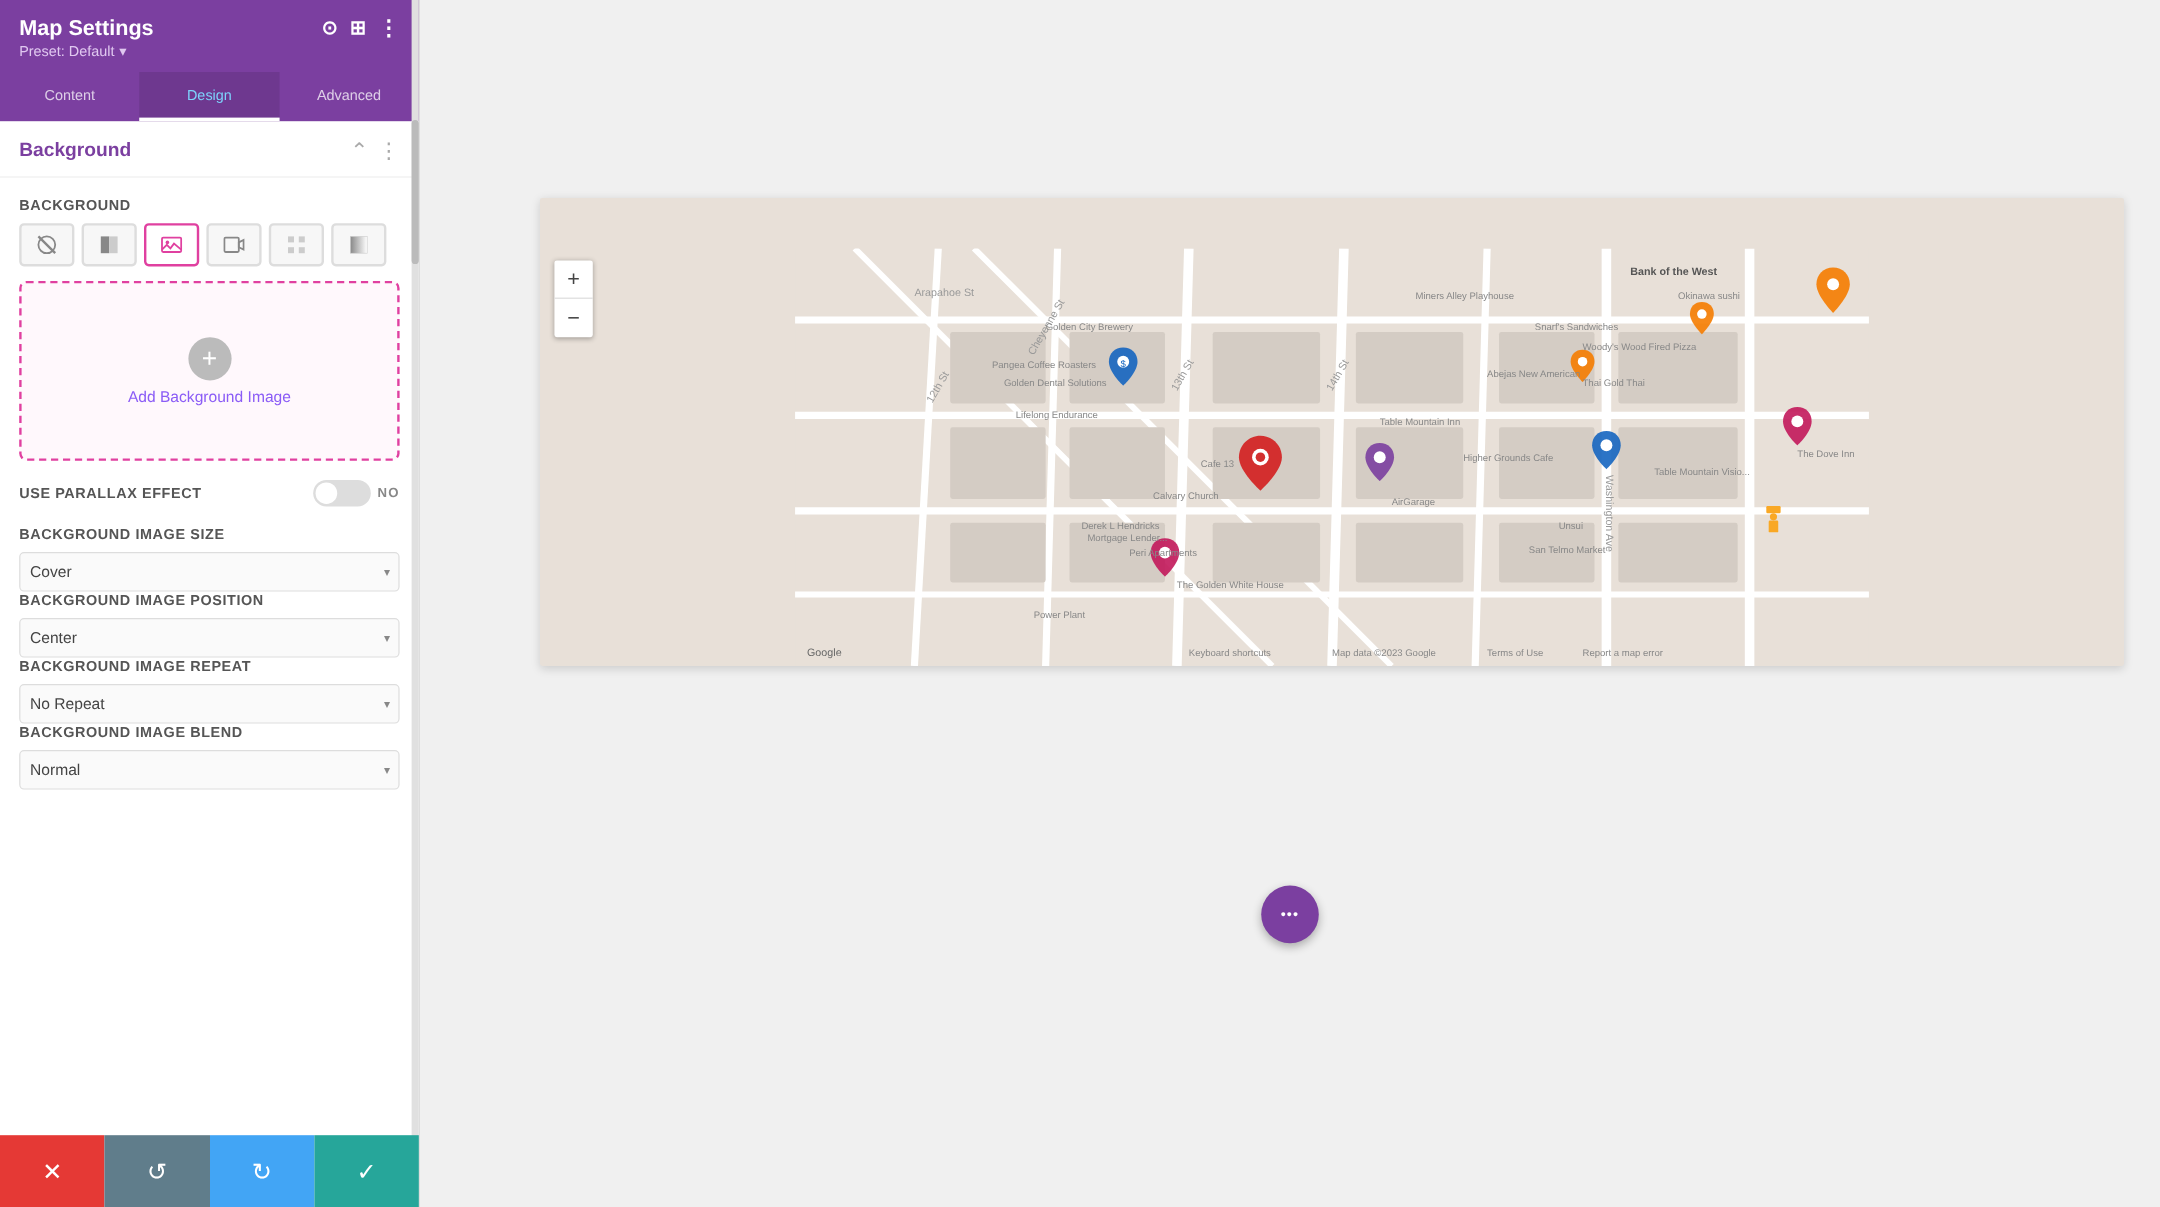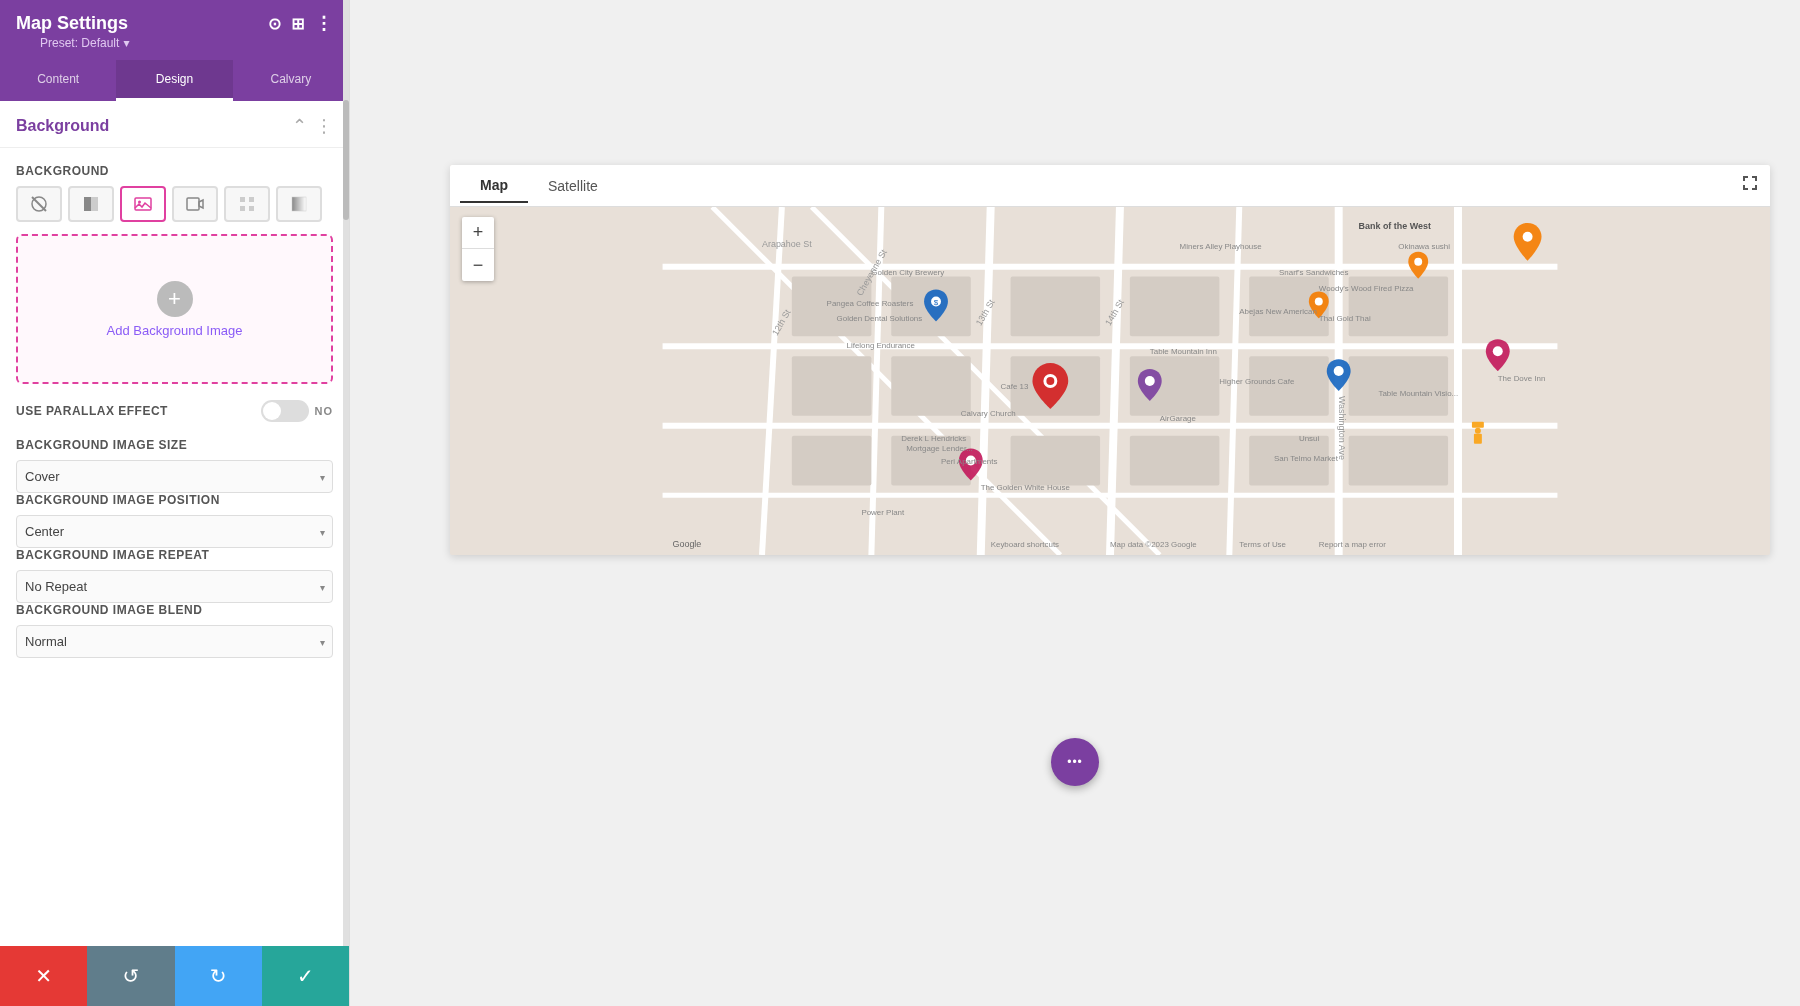--- a/index.html
+++ b/index.html
@@ -46,21 +46,21 @@
     .tab {
       flex: 1;
       text-align: center;
       padding: 12px 0;
       color: rgba(255,255,255,0.75);
       font-size: 12px;
       cursor: pointer;
       border-bottom: 3px solid transparent;
     }
     .tab.active {
-      color: #ffffff;
+      color: #7dd3fc;
       border-bottom: 3px solid #fff;
       background: rgba(0,0,0,0.1);
     }
 
     .sidebar-content {
       flex: 1;
       overflow-y: auto;
       padding: 0 0 80px;
     }
 
@@ -322,30 +322,30 @@
 
   <div class="sidebar-header">
     <div class="sidebar-header-title">
       <span>Map Settings</span>
       <div class="icons">
         <span style="cursor:pointer; font-size:16px;">⊙</span>
         <span style="cursor:pointer; font-size:16px;">⊞</span>
         <span style="cursor:pointer; font-size:18px;">⋮</span>
       </div>
     </div>
-    <div class="sidebar-header-preset" style="cursor:pointer;margin-left:24px;">
+    <div class="sidebar-header-preset" style="cursor:pointer;">
       <span>Preset: Default</span>
       <span>▾</span>
     </div>
   </div>
 
   <div class="tabs">
     <div class="tab">Content</div>
     <div class="tab active">Design</div>
-    <div class="tab">Calvary</div>
+    <div class="tab">Advanced</div>
   </div>
 
   <div class="sidebar-content">
 
     <div class="section-header">
       <span class="section-title">Background</span>
       <div class="section-header-icons">
         <span style="cursor:pointer; font-size:18px; transform: rotate(0deg); display:inline-block;">⌃</span>
         <span style="cursor:pointer; font-size:18px;">⋮</span>
       </div>
@@ -491,29 +491,20 @@
     <div class="toolbar-btn save">
       <span>✓</span>
     </div>
   </div>
 </div>
 
 <div class="map-area">
 
   <div class="map-container">
 
-    <div class="map-toolbar">
-      <button class="map-tab-btn active">Map</button>
-      <button class="map-tab-btn">Satellite</button>
-      <div class="map-expand-btn">
-        <svg width="20" height="20" viewBox="0 0 20 20">
-            <path d="M3 3h5V5H5v3H3V3zm9 0h5v5h-2V5h-3V3zM3 12h2v3h3v2H3v-5zm12 3h-3v2h5v-5h-2v3z" fill="#555"></path>
-          </svg>
-      </div>
-    </div>
 
     <div class="map-zoom-controls">
       <button class="map-zoom-btn">+</button>
       <button class="map-zoom-btn">−</button>
     </div>
 
     <div class="map-svg-bg">
       <svg width="100%" height="100%" viewBox="0 0 900 350" xmlns="http://www.w3.org/2000/svg">
 
         <rect width="900" height="350" fill="#e8e0d8"></rect>

